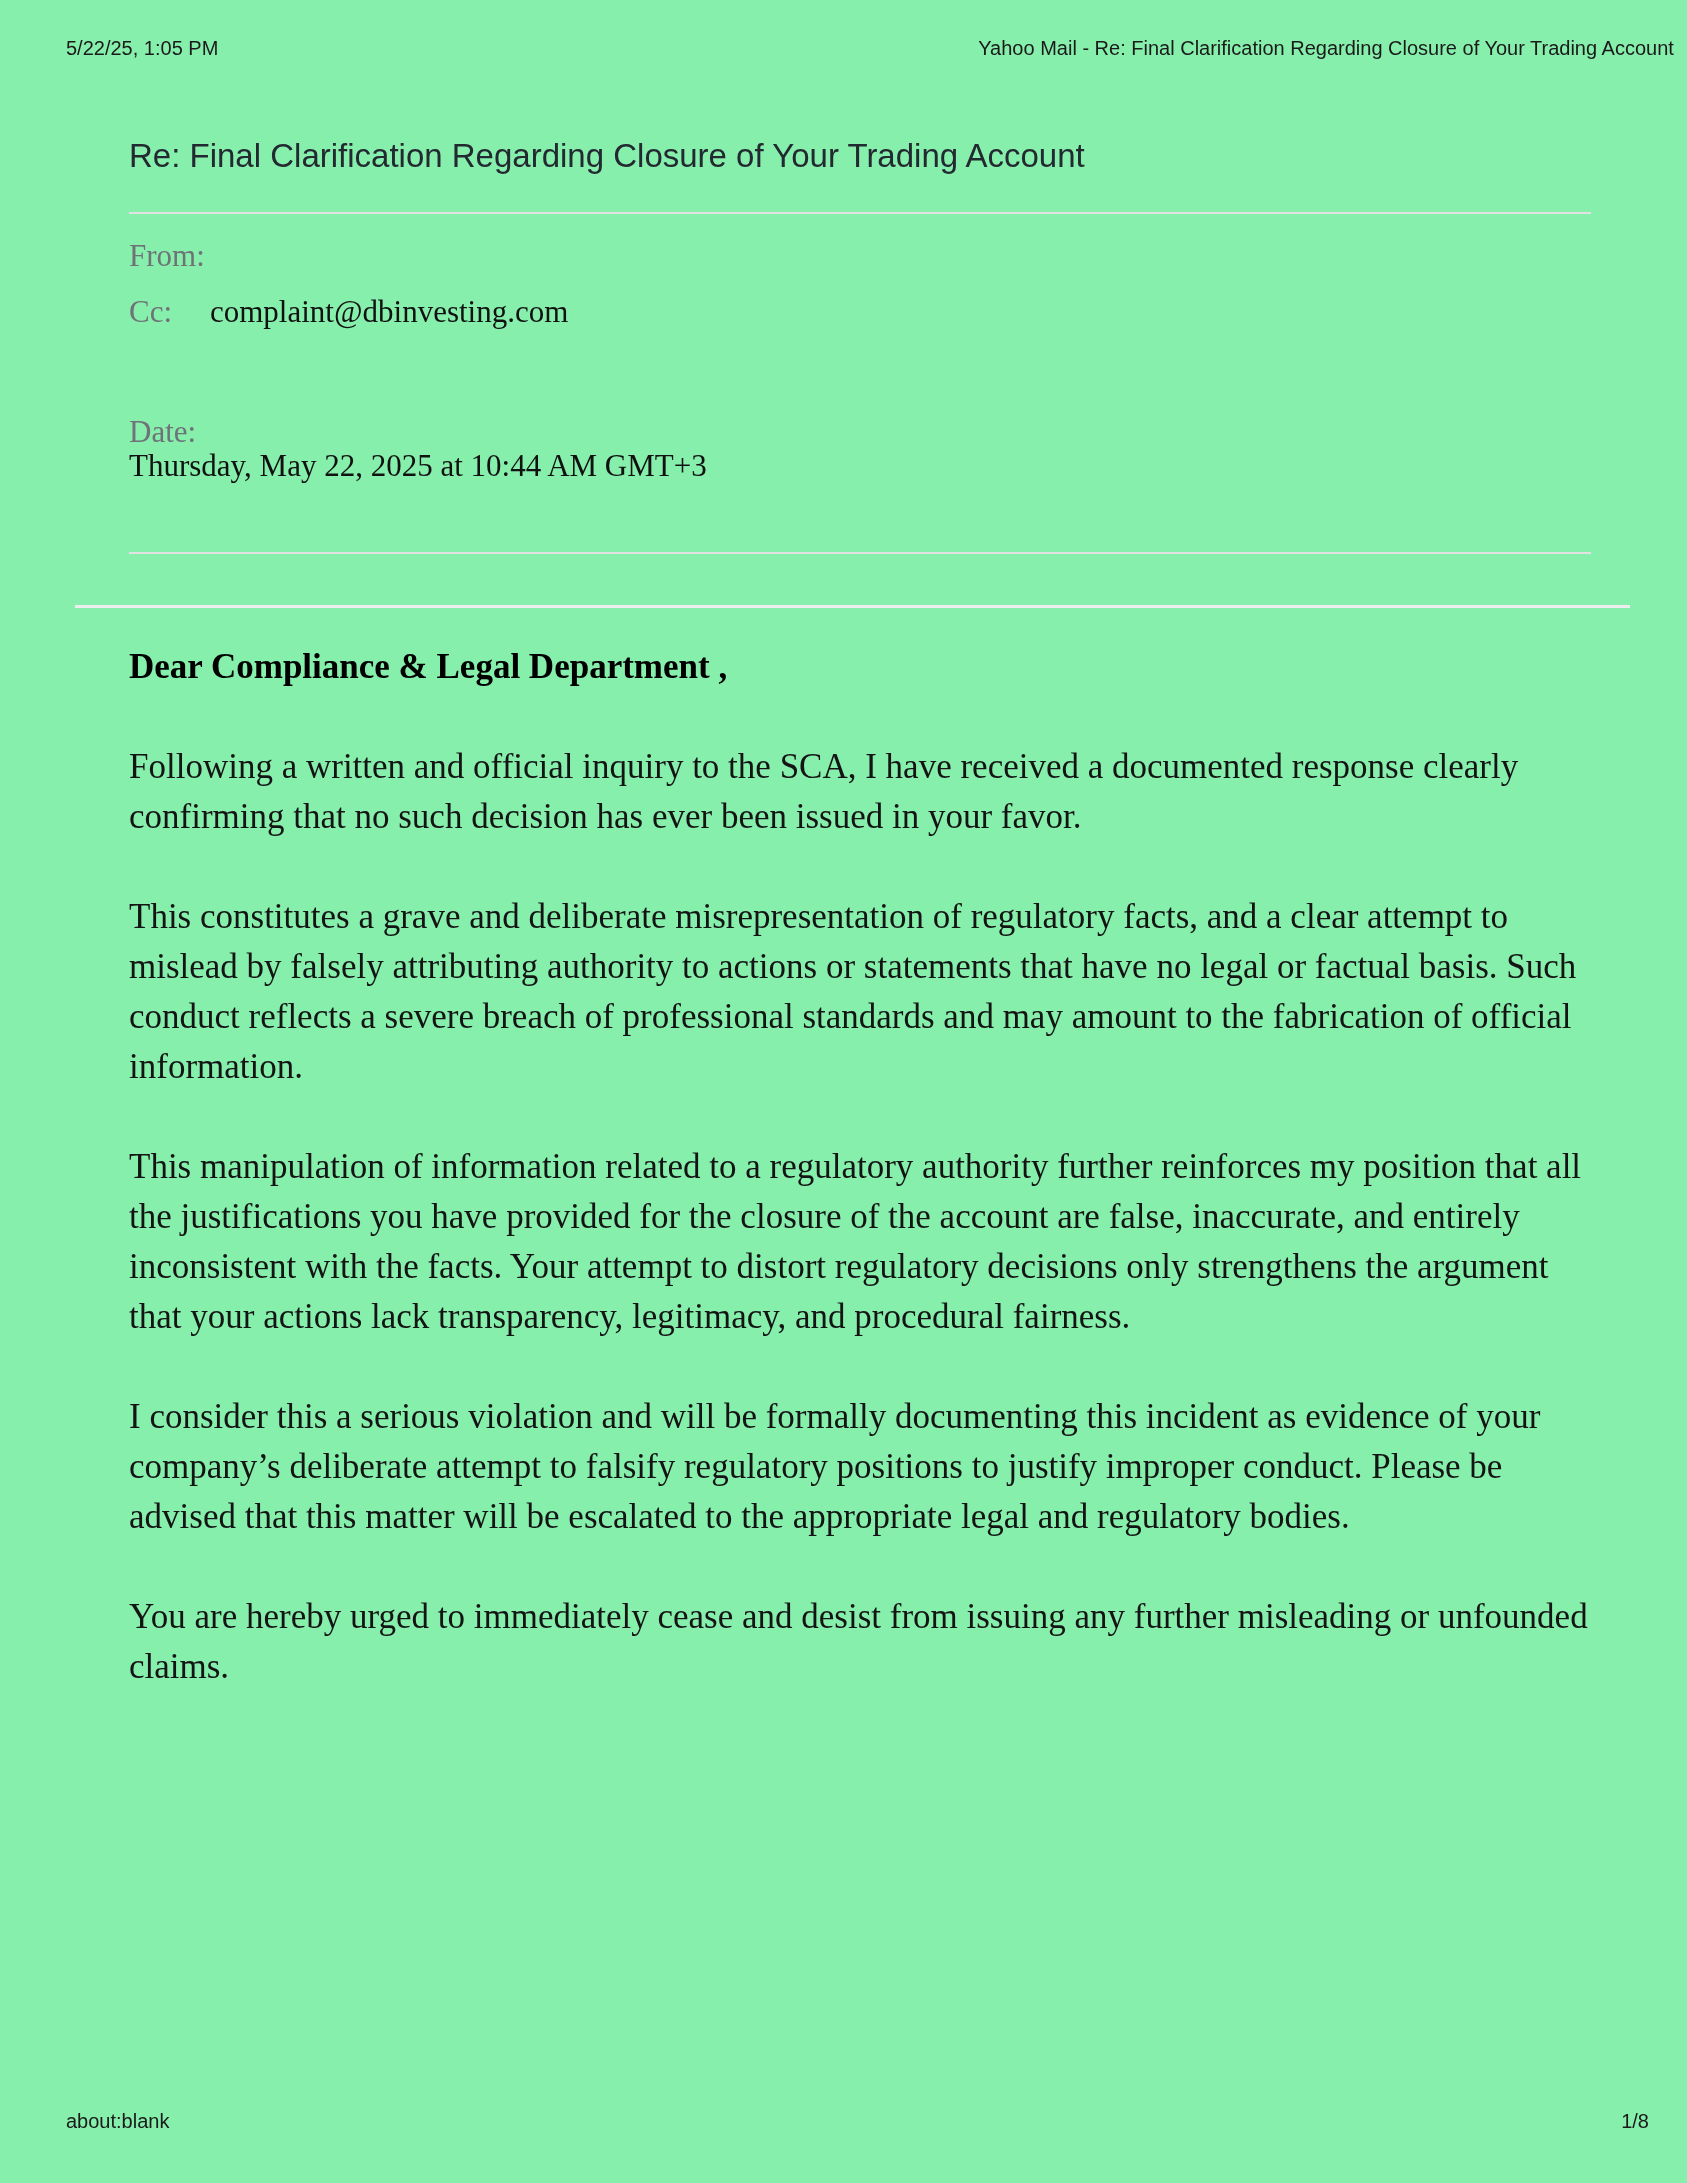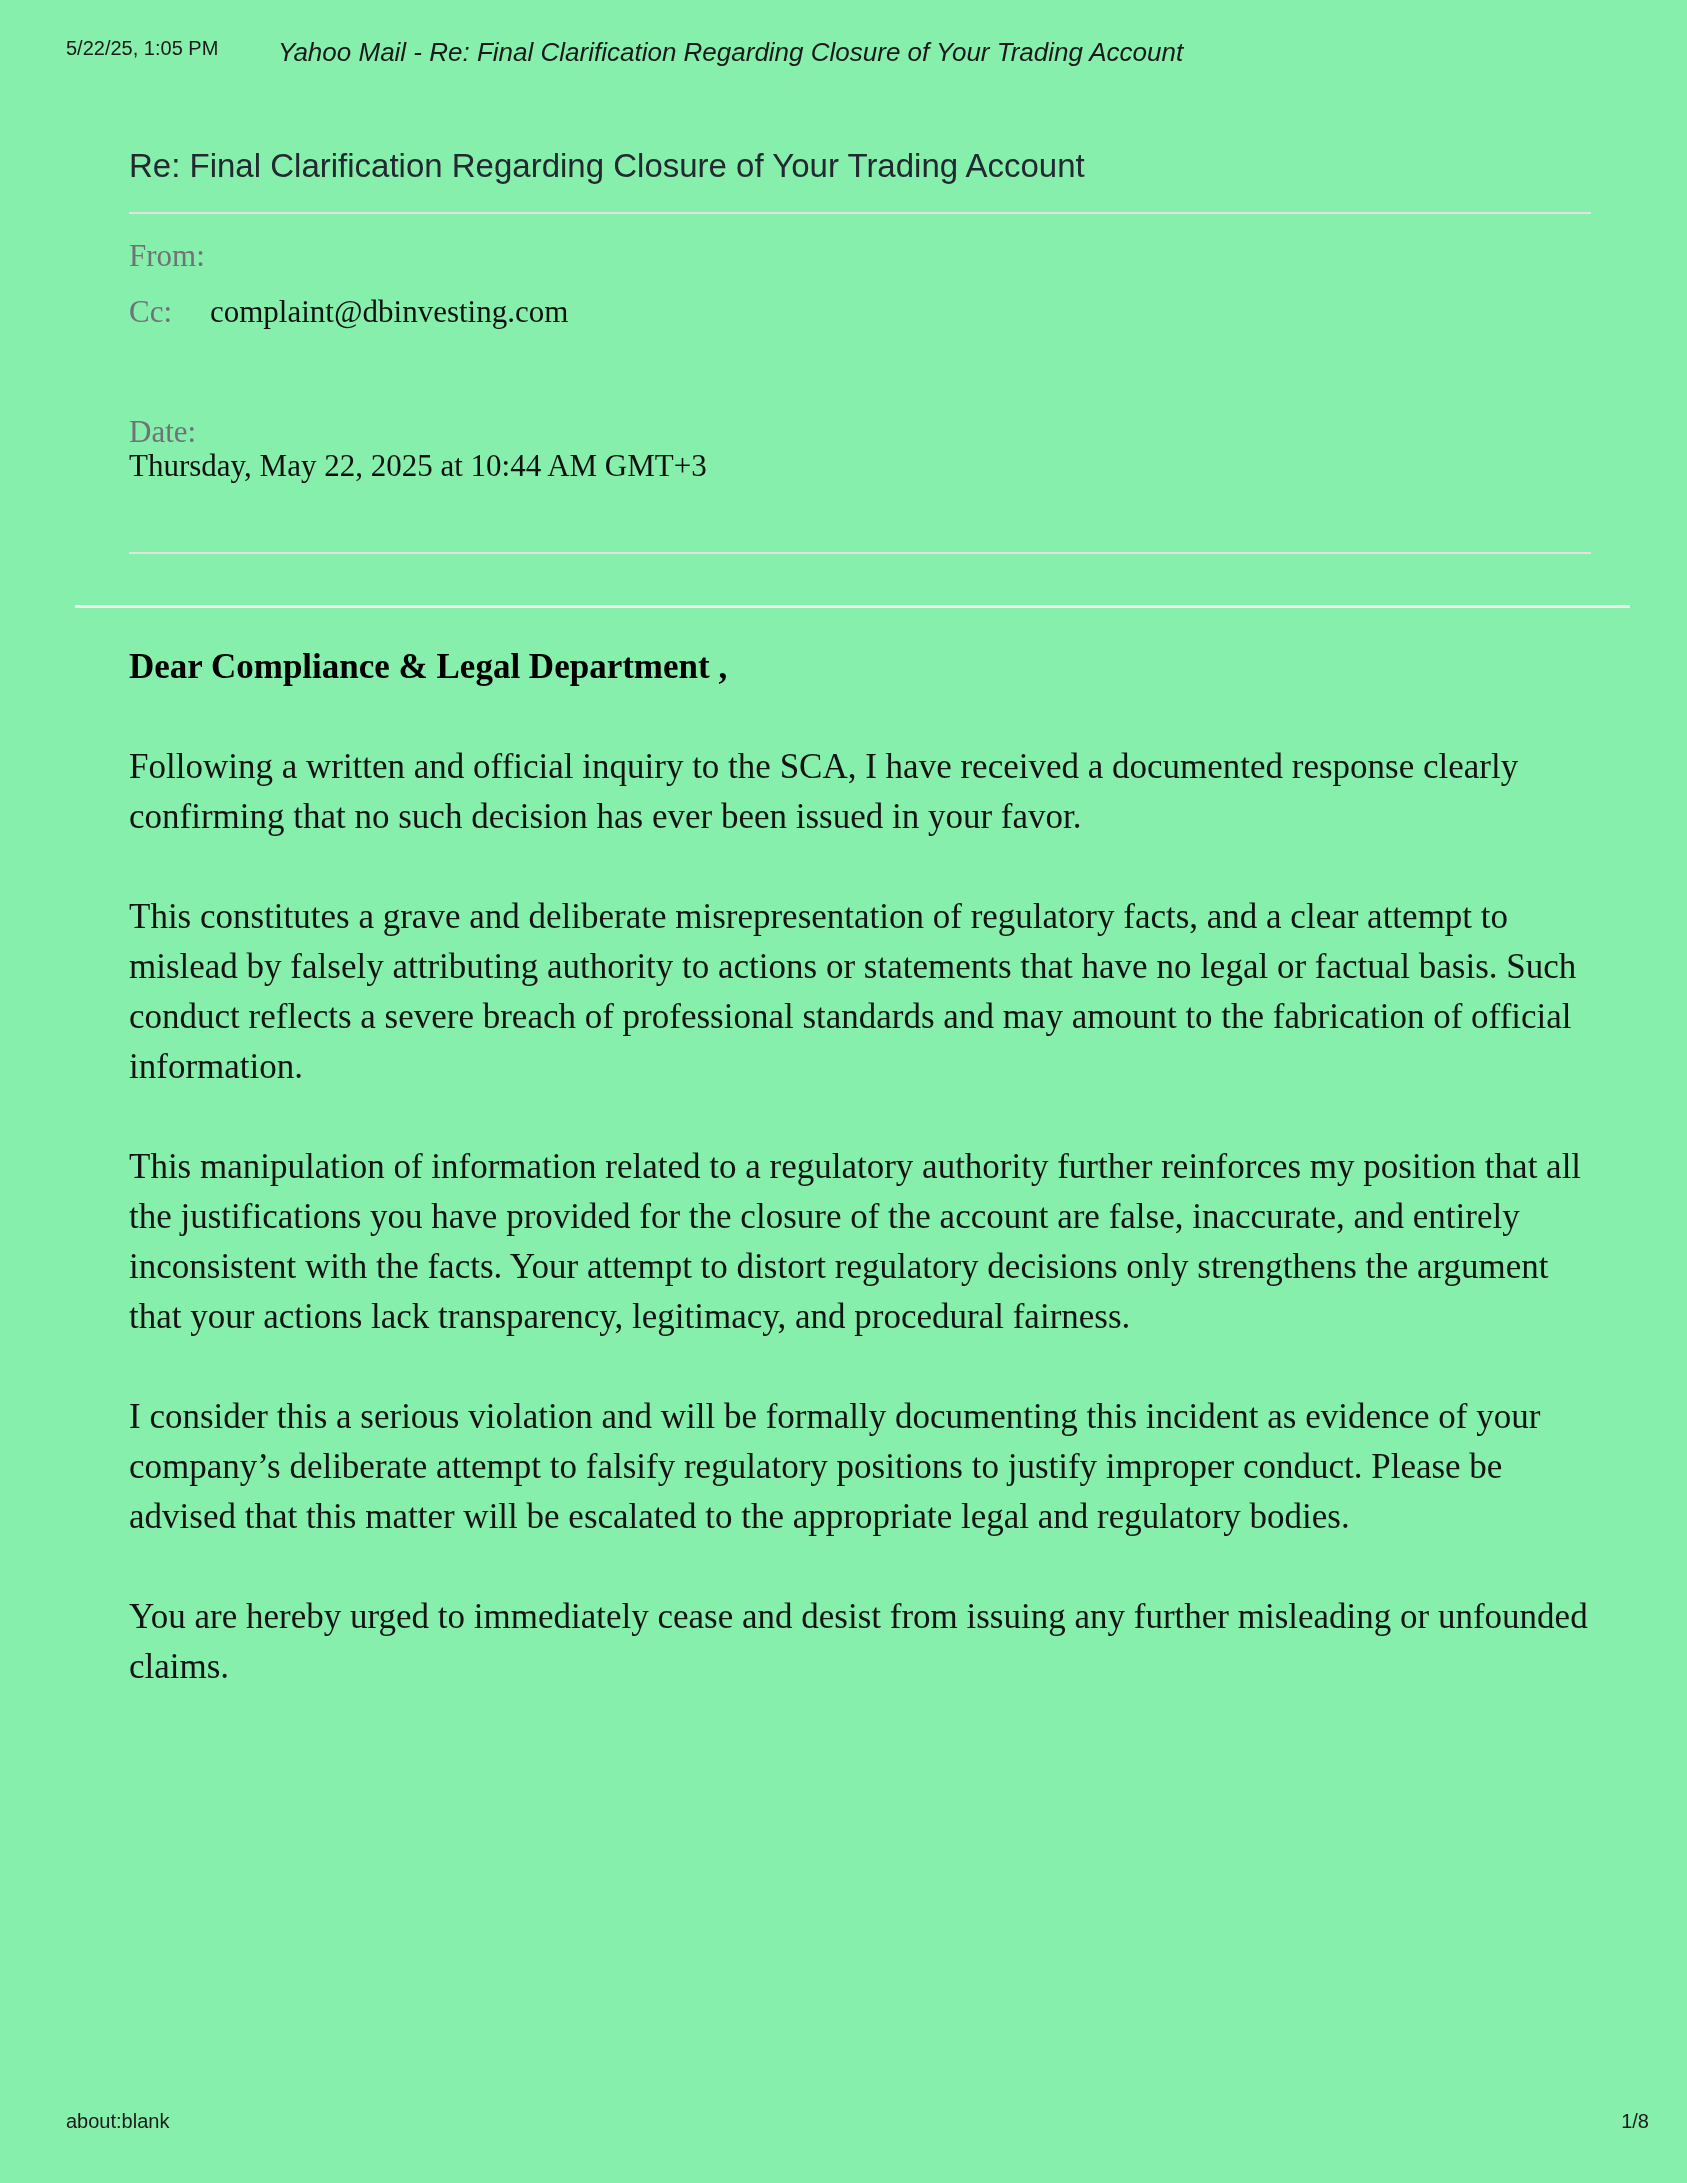--- a/index.html
+++ b/index.html
@@ -19,42 +19,41 @@
     position: absolute;
     top: 37px; left: 66px;
     font-family: "Liberation Sans", sans-serif;
     font-size: 20px;
     color: #1a1a1a;
     white-space: nowrap;
   }
   .print-doc-title {
     position: absolute;
     top: 37px; left: 278px; right: 13.2px;
-    text-align: left;
+    text-align: right;
     font-family: "Liberation Sans", sans-serif;
-    font-size: 26px;
+    font-size: 20px;
     color: #1a1a1a;
     white-space: nowrap;
-    font-style: italic;
   }
   .print-footer {
     position: absolute;
     top: 2110px; left: 66px; right: 38px;
     display: flex;
     justify-content: space-between;
     align-items: flex-start;
     font-family: "Liberation Sans", sans-serif;
     font-size: 20px;
     color: #1a1a1a;
   }
 
   
   .subject {
     position: absolute;
-    top: 145px; left: 129px; width: 1465px;
+    top: 135px; left: 129px; width: 1465px;
     font-family: "Liberation Sans", sans-serif;
     font-weight: 400;
     font-size: 33px;
     line-height: 41px;
     color: #232930;
   }
   .divider {
     position: absolute;
     left: 129px; width: 1462px; height: 2px;
     background: #e2e2e2;

